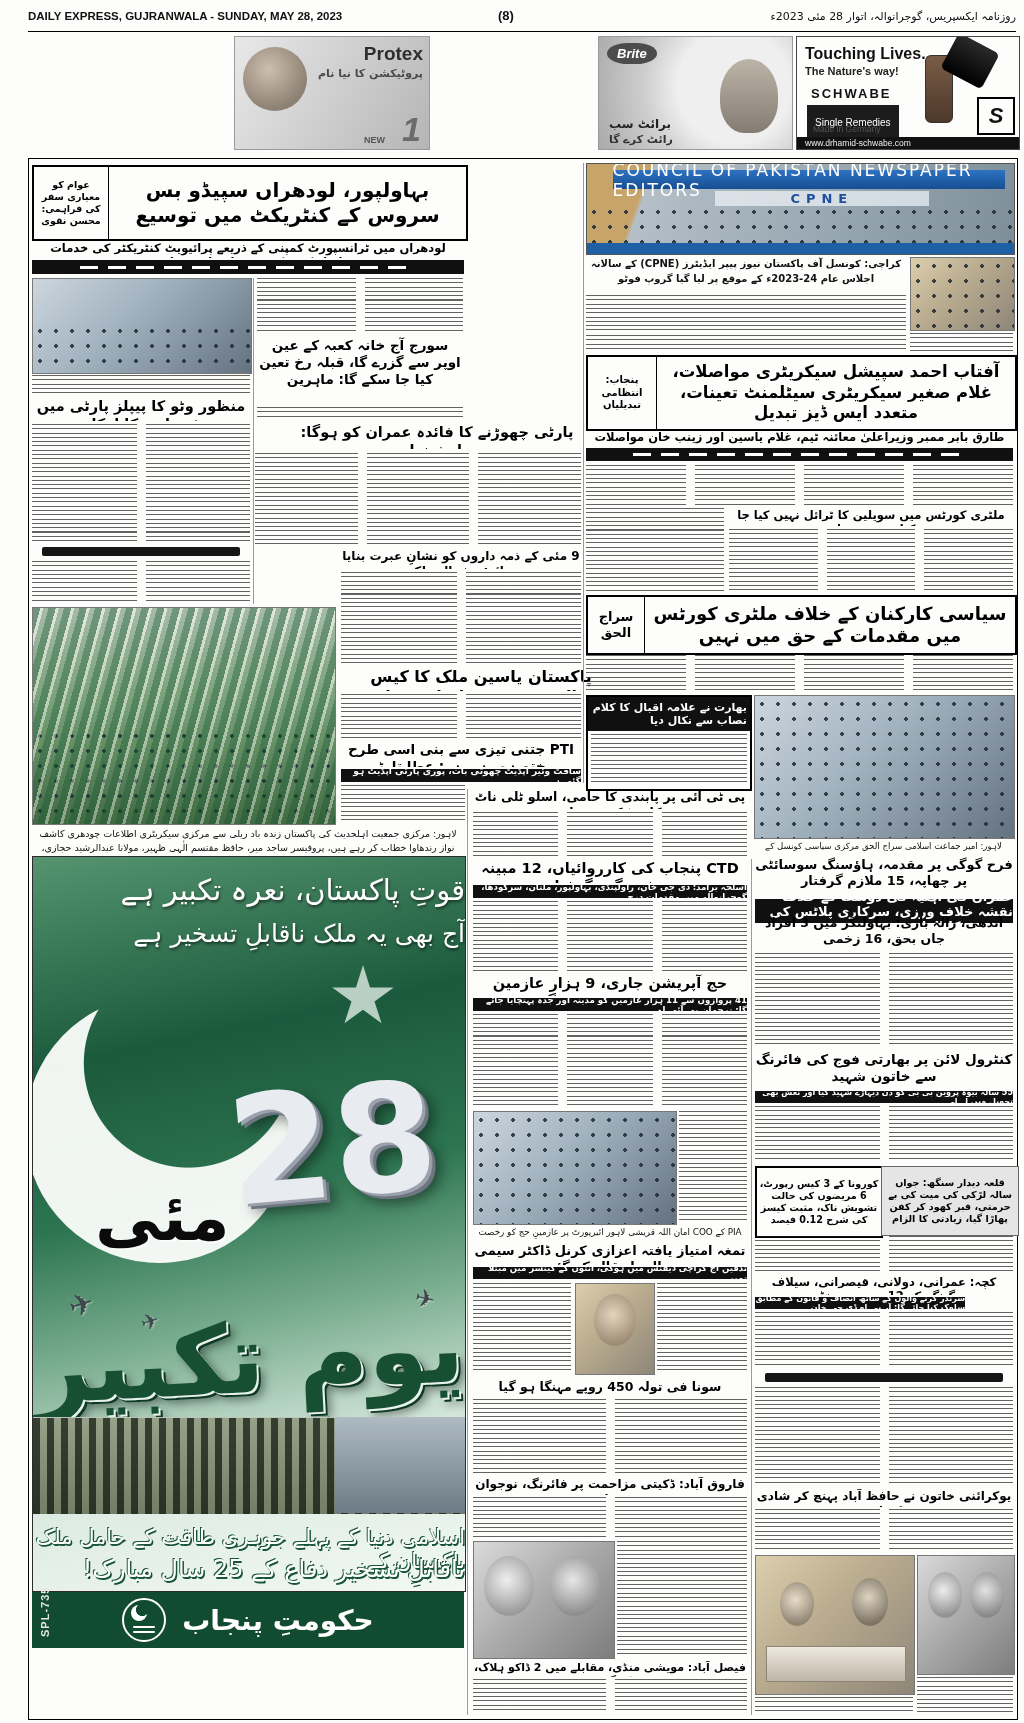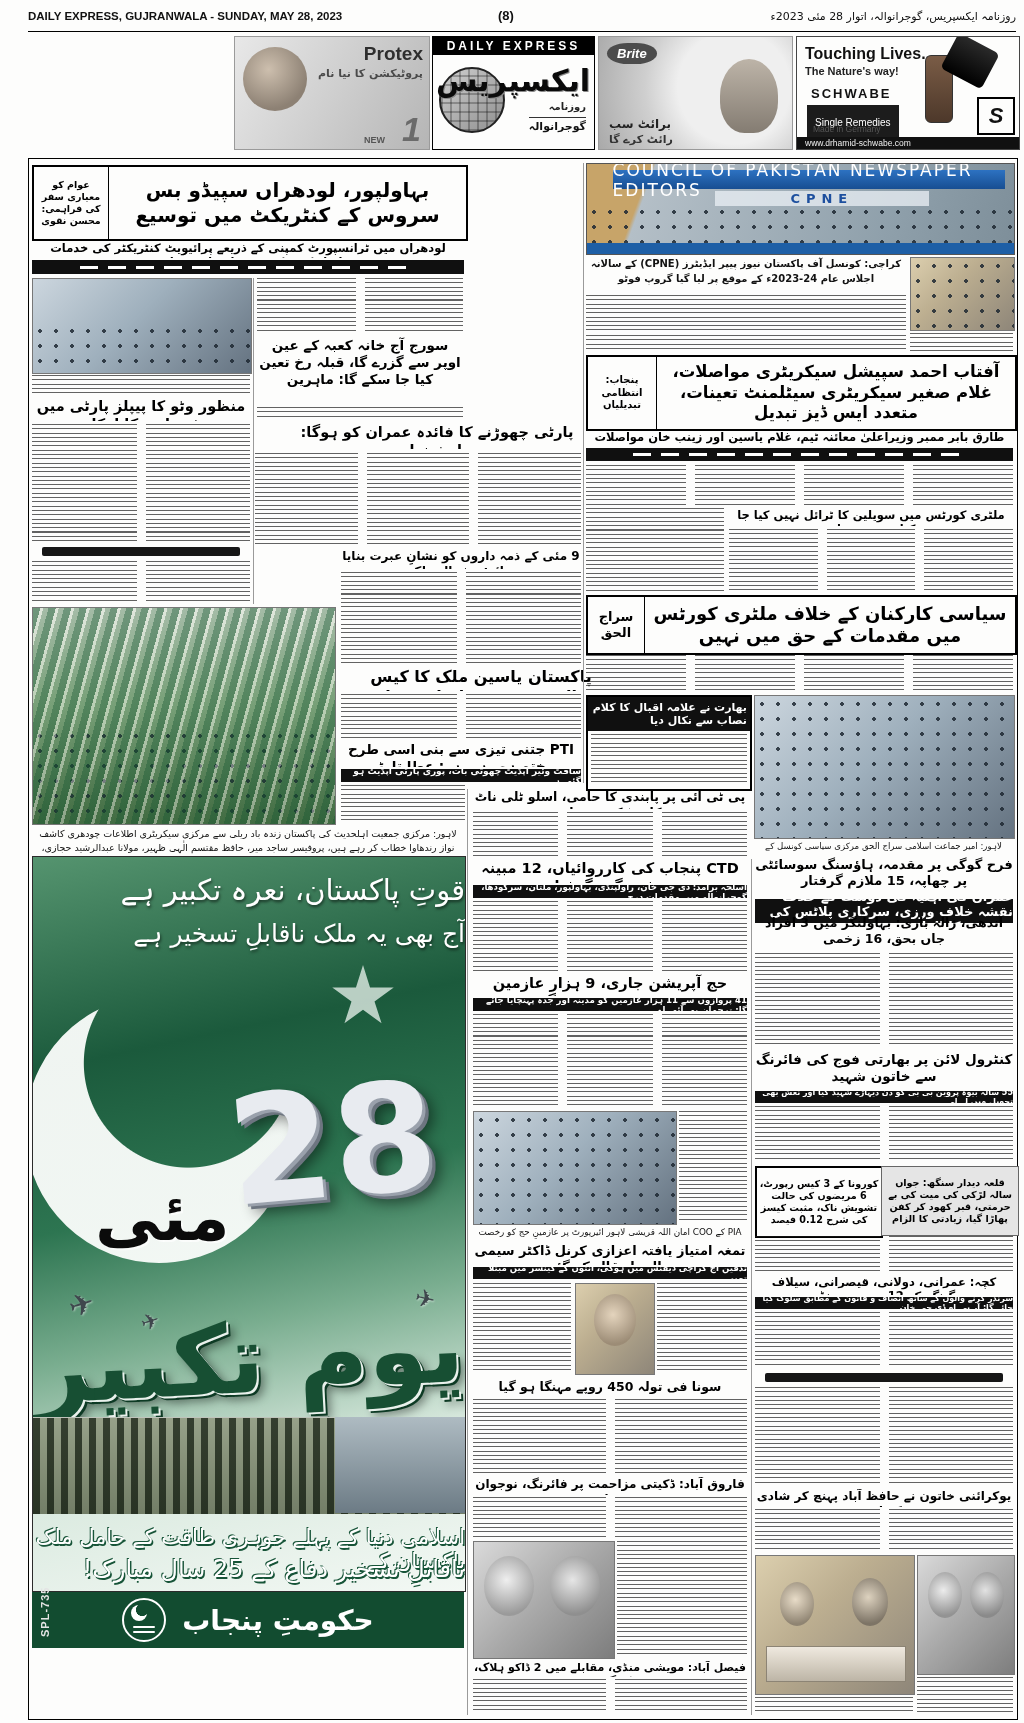--- a/index.html
+++ b/index.html
@@ -83,30 +83,20 @@
 
   <div class="adbox" style="left:234px;top:36px;width:194px;height:112px">
     <div class="abs" style="inset:0;background:linear-gradient(120deg,#e8e8e8,#cfcfcf 50%,#b5b5b5)"></div>
     <div class="abs" style="left:8px;top:10px;width:64px;height:64px;border-radius:50%;background:radial-gradient(circle at 40% 35%,#cdbfae,#8d8174 70%)"></div>
     <div class="abs en" style="right:6px;top:6px;font-size:19px;font-weight:bold;color:#2e2e2e">Protex</div>
     <div class="abs u" style="right:6px;top:30px;font-size:11px;font-weight:bold;color:#4a4a4a">پروٹیکشن کا نیا نام</div>
     <div class="abs en" style="right:44px;bottom:4px;font-size:9px;font-weight:bold;color:#555">NEW</div>
     <div class="abs en" style="right:8px;bottom:0;font-size:34px;font-weight:900;color:#6b6b6b;font-style:italic">1</div>
   </div>
 
-  <div class="adbox" style="left:432px;top:36px;width:161px;height:112px;border:1px solid #000">
-    <div class="abs en" style="left:0;top:0;width:100%;height:18px;background:#000;color:#fff;font-size:12px;font-weight:bold;letter-spacing:3px;display:flex;align-items:center;justify-content:center">DAILY EXPRESS</div>
-    <div class="abs" style="left:6px;top:30px;width:62px;height:62px;border-radius:50%;border:2px solid #222;background:
-      repeating-linear-gradient(0deg,rgba(0,0,0,.25) 0 2px,transparent 2px 9px),
-      repeating-linear-gradient(90deg,rgba(0,0,0,.25) 0 2px,transparent 2px 9px),
-      linear-gradient(135deg,#cfcfcf,#8f8f8f)"></div>
-    <div class="abs u" style="right:4px;top:26px;font-size:30px;font-weight:900;color:#0a0a0a;text-shadow:1px 1px 0 #888">ایکسپریس</div>
-    <div class="abs u" style="right:8px;top:64px;font-size:10px;font-weight:bold;color:#222">روزنامہ</div>
-    <div class="abs u" style="right:8px;top:80px;font-size:11px;font-weight:bold;color:#111;border-top:1px solid #333;padding-top:2px">گوجرانوالہ</div>
-  </div>
 
   <div class="adbox" style="left:598px;top:36px;width:193px;height:112px">
     <div class="abs" style="inset:0;background:radial-gradient(circle at 70% 45%,#efefef 0 38%,#cfcfcf 60%,#a9a9a9)"></div>
     <div class="abs en" style="left:8px;top:6px;background:#4c4c4c;color:#fff;font-style:italic;font-weight:bold;font-size:13px;padding:3px 10px;border-radius:50%/60%">Brite</div>
     <div class="abs" style="right:14px;top:22px;width:58px;height:74px;border-radius:50% 50% 42% 42%;background:linear-gradient(#bdb4a8,#847c72)"></div>
     <div class="abs u" style="left:10px;bottom:18px;font-size:12px;font-weight:bold;color:#222">برائٹ سب</div>
     <div class="abs u" style="left:10px;bottom:3px;font-size:11px;font-weight:bold;color:#333">رائٹ کرے گا</div>
   </div>
 
   <div class="adbox" style="left:796px;top:36px;width:222px;height:112px;border:1px solid #444">
@@ -330,21 +320,21 @@
         <div class="c"></div>
         <div class="c"></div>
       </div>
     <div class="abs box2 hl" style="left:726px;top:1007px;width:120px;height:64px;font-size:9.6px;display:flex;align-items:center;justify-content:center;padding:2px">کورونا کے 3 کیس رپورٹ، 6 مریضوں کی حالت تشویش ناک، مثبت کیسز کی شرح 0.12 فیصد</div>
     <div class="abs hl" style="left:852px;top:1007px;width:132px;height:64px;background:#e5e5e5;border:1px solid #666;font-size:9.6px;display:flex;align-items:center;justify-content:center;padding:2px">قلعہ دیدار سنگھ: جواں سالہ لڑکی کی میت کی بے حرمتی، قبر کھود کر کفن پھاڑا گیا، زیادتی کا الزام</div>
     <div class="abs cols" style="left:726px;top:1077px;width:258px;height:36px">
         <div class="c"></div>
         <div class="c"></div>
       </div>
     <div class="abs hl" style="left:726px;top:1116px;width:258px;height:20px;font-size:11.5px">کچہ: عمرانی، دولانی، قیصرانی، سیلاف گینگز کے 12 مجرم سرنڈر</div>
-    <div class="abs bar" style="left:726px;top:1138px;width:258px;height:12px;font-size:8px">سرنڈر کرنے والوں کے ساتھ انصاف و قانون کے مطابق سلوک کیا جائے گا: آر پی او ڈی جی خان</div>
+    <div class="abs bar" style="left:726px;top:1138px;width:210px;height:12px;font-size:8px">سرنڈر کرنے والوں کے ساتھ انصاف و قانون کے مطابق سلوک کیا جائے گا: آر پی او ڈی جی خان</div>
     <div class="abs cols" style="left:726px;top:1153px;width:258px;height:56px">
         <div class="c"></div>
         <div class="c"></div>
       </div>
     <div class="abs" style="left:726px;top:1212px;width:258px;height:13px">
         <div class="fauxhl"></div>
       </div>
     <div class="abs cols" style="left:726px;top:1228px;width:258px;height:98px">
         <div class="c"></div>
         <div class="c"></div>

